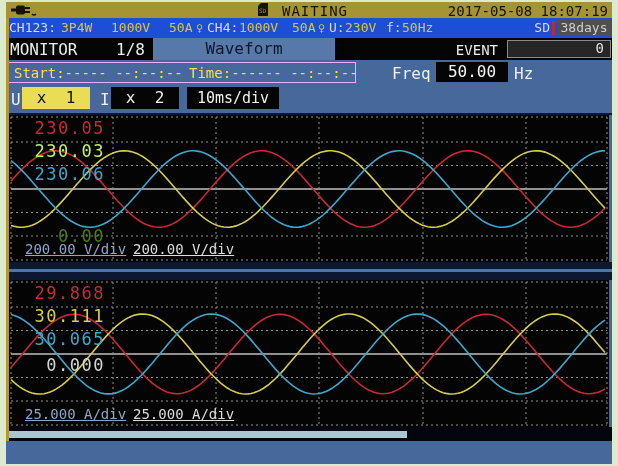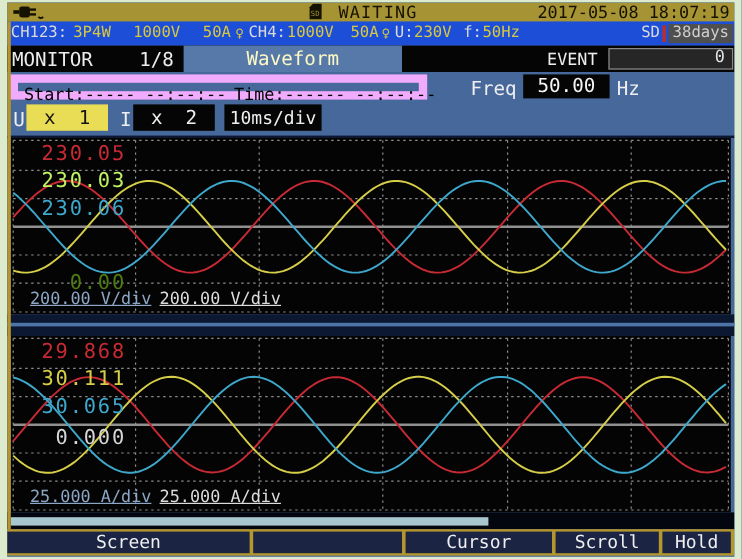--- a/index.html
+++ b/index.html
@@ -16,41 +16,41 @@
   .chrow span{position:absolute;white-space:pre;}
   .wt{color:#dadada;}
   .clamp{font-size:12px;}
   .sd-bar{position:absolute;width:3px;height:14px;top:3px;background:#b43030;}
   .days-box{position:absolute;top:2px;height:16px;background:#4f4f4f;color:#cfcfcf;text-align:center;font-size:13px;line-height:16px;}
   
   .navrow{position:absolute;left:0;top:36px;width:100%;height:22px;background:#050505;color:#ececec;}
   .navrow span{position:absolute;white-space:pre;}
   .mode{left:4px;top:2px;font-size:16px;}
   .page{left:110px;top:2px;font-size:16px;}
-  .tab{position:absolute;left:147px;top:0;width:182px;height:22px;background:#5679a9;color:#fef9c3;
+  .tab{position:absolute;left:147px;top:0;width:182px;height:22px;background:#5679a9;color:#0f172a;
        text-align:center;font-size:16px;line-height:22px;}
   .event-label{right:114px;top:4px;font-size:14px;}
   .event-box{position:absolute;right:1px;top:2px;width:104px;height:18px;background:#262626;border:1px solid #8a8a8a;
        box-sizing:border-box;color:#e2e2e2;font-size:14px;line-height:15px;text-align:right;padding-right:6px;}
   
   .bluearea{position:absolute;left:0;top:58px;width:100%;height:381px;background:#47689b;}
   .bluearea span{position:absolute;white-space:pre;}
-  .stbox{position:absolute;left:2px;top:2px;width:348px;height:21px;border:7px solid #f0abfc;box-sizing:border-box;color:#000000;}
+  .stbox{position:absolute;left:2px;top:2px;width:348px;height:21px;border:1px solid #f0abfc;box-sizing:border-box;color:#fde047;}
   .start{left:5px;top:2px;font-size:14px;}
   .time{left:180px;top:2px;font-size:14px;}
   .freq-label{left:386px;top:4px;font-size:16px;color:#efefef;}
   .freq-box{position:absolute;left:430px;top:2px;width:72px;height:20px;background:#050505;color:#f4f4f4;
        text-align:center;font-size:16px;line-height:20px;}
   .freq-unit{left:508px;top:4px;font-size:16px;color:#efefef;}
   .u-label{left:5px;top:30px;font-size:16px;color:#efefef;}
   .zoombox{position:absolute;top:27px;width:68px;height:22px;text-align:center;font-size:16px;line-height:22px;white-space:pre;}
   .u-box{left:16px;background:#e8dd55;color:#141414;}
   .i-label{left:94px;top:30px;font-size:16px;color:#efefef;}
   .i-box{left:105px;background:#050505;color:#efefef;}
-  .t-box{position:absolute;left:181px;top:27px;width:81px;height:22px;background:#050505;color:#efefef;
+  .t-box{position:absolute;left:181px;top:27px;width:92px;height:22px;background:#050505;color:#efefef;
        text-align:center;font-size:15px;line-height:22px;}
   .divider1{position:absolute;left:0;top:53px;width:100%;height:2px;background:#0c1731;}
   
   .wavepanel{position:absolute;left:3px;width:600px;height:147px;background:#040404;}
   .wv{position:absolute;left:4px;width:92px;text-align:right;font-size:17px;letter-spacing:1.5px;white-space:pre;}
   .divlbl{position:absolute;top:126px;font-size:14px;white-space:pre;text-decoration:underline;}
   .dl1{left:16px;color:#8ca6c6;}
   .dl2{left:124px;color:#dcdcdc;}
   .panel-sep{position:absolute;left:0;top:202px;width:100%;height:18px;background:#0c1731;}
   .sep-line{position:absolute;left:0;top:7px;width:100%;height:3px;background:#4f74a8;}
@@ -186,22 +186,15 @@
       <div class="wv" style="top:75px;color:#d6d6d6;">0.000</div>
       <div class="divlbl dl1">25.000 A/div</div>
       <div class="divlbl dl2">25.000 A/div</div>
     </div>
 
     <div class="scrollzone">
       <div class="scrollfill"></div>
     </div>
   </div>
 
-  <div class="softkeys">
-    <div class="sk" style="left:0;width:202px;">Screen</div>
-    <div class="sk" style="left:205px;width:124px;"></div>
-    <div class="sk" style="left:332px;width:122px;">Cursor</div>
-    <div class="sk" style="left:457px;width:86px;">Scroll</div>
-    <div class="sk" style="left:546px;width:57px;">Hold</div>
-  </div>
 
   <div class="goldstrip"></div>
 </div>
 
 </body></html>

